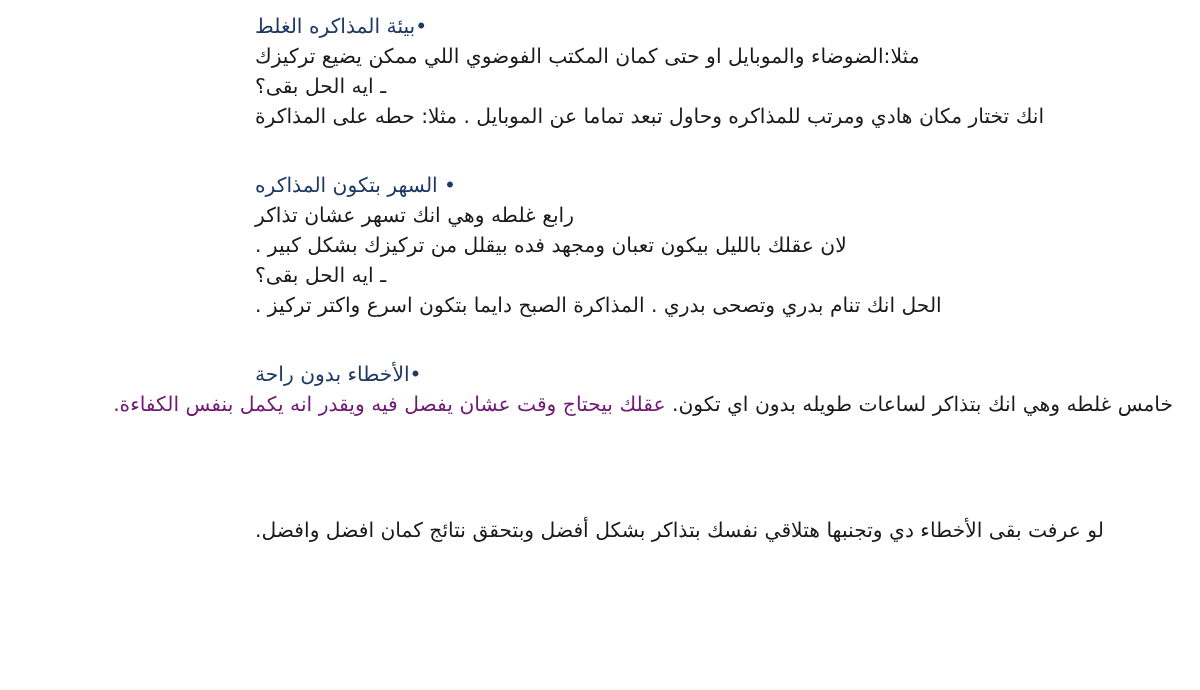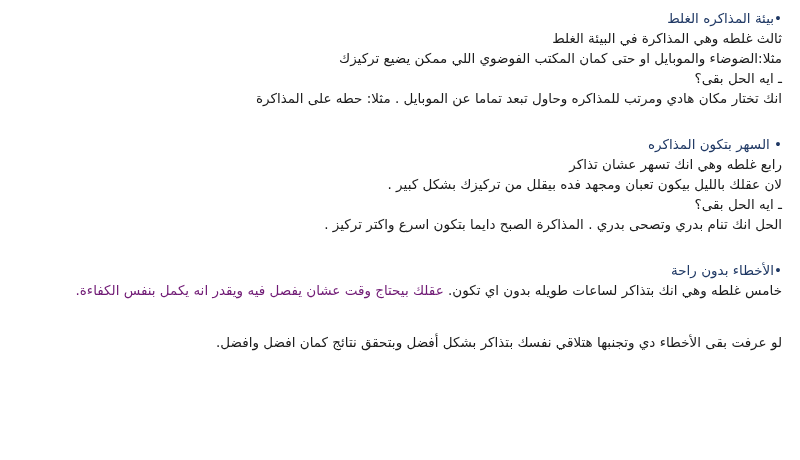--- a/index.html
+++ b/index.html
@@ -13,21 +13,21 @@
     font-family: "DejaVu Sans", "Liberation Sans", sans-serif;
     color: #1a1a1a;
     overflow: hidden;
   }
   .page {
     width: 648px;
     height: 460px;
     box-sizing: border-box;
     padding: 8px 18px 0 18px;
     direction: rtl;
-    text-align: right;
+    text-align: left;
   }
   .section {
     margin-bottom: 14px;
   }
   .line {
     font-size: 13.5px;
     line-height: 20px;
     color: #1a1a1a;
     white-space: nowrap;
   }
@@ -45,30 +45,30 @@
     height: 12px;
   }
   .spacer-md {
     height: 18px;
   }
   .final {
     font-size: 13.5px;
     line-height: 20px;
     color: #1a1a1a;
     white-space: nowrap;
+    margin-top: 32px;
   }
 </style>
 </head>
 <body>
 
 <div class="page">
 
   <div class="section">
     <div class="heading">•بيئة المذاكره الغلط</div>
-    <div class="line">ثالث غلطه وهي المذاكرة في البيئة الغلط</div>
     <div class="line">مثلا:الضوضاء والموبايل او حتى كمان المكتب الفوضوي اللي ممكن يضيع تركيزك</div>
     <div class="line">ـ ايه الحل بقى؟</div>
     <div class="line">انك تختار مكان هادي ومرتب للمذاكره وحاول تبعد تماما عن الموبايل .  مثلا: حطه على المذاكرة</div>
   </div>
 
   <div class="spacer-sm"></div>
 
   <div class="section">
     <div class="heading">• السهر بتكون المذاكره</div>
     <div class="line">رابع غلطه وهي انك تسهر عشان تذاكر</div>

